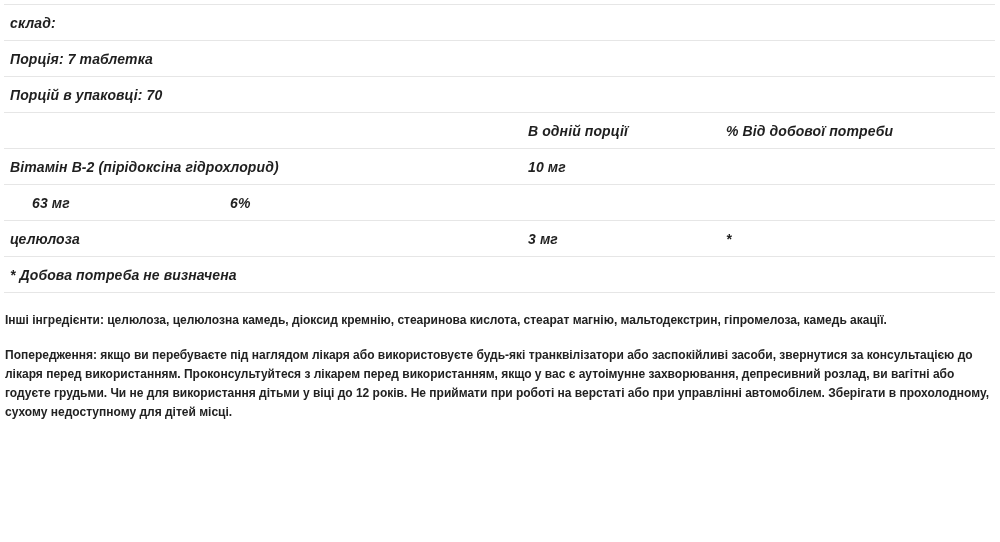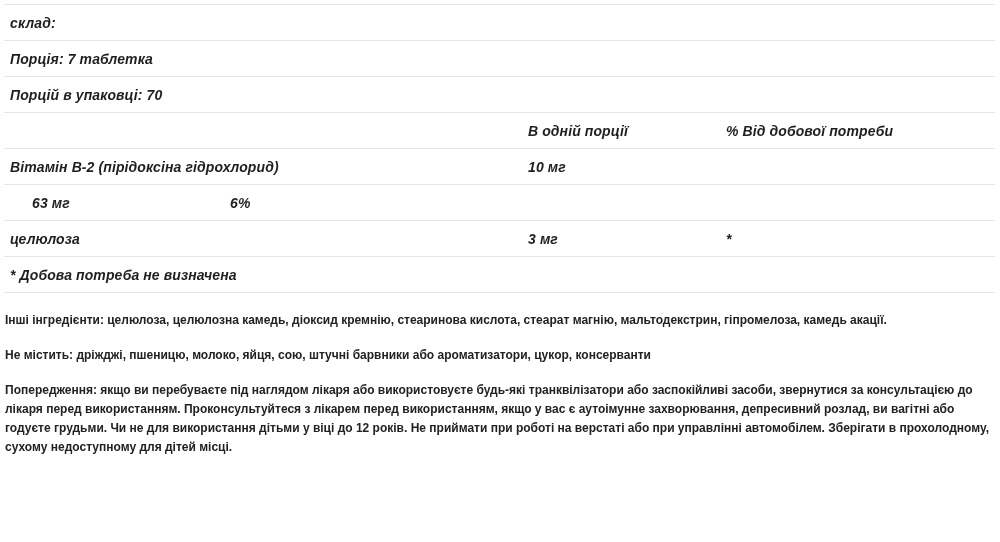--- a/index.html
+++ b/index.html
@@ -85,15 +85,14 @@
     <div class="cell c2">3 мг</div>
     <div class="cell c3">*</div>
   </div>
   <div class="row">
     <div class="cell full">* Добова потреба не визначена</div>
   </div>
 </div>
 
 <div class="notes">
   <p>Інші інгредієнти: целюлоза, целюлозна камедь, діоксид кремнію, стеаринова кислота, стеарат магнію, мальтодекстрин, гіпромелоза, камедь акації.</p>
-  <p>Не містить: дріжджі, пшеницю, молоко, яйця, сою, штучні барвники або ароматизатори, цукор, консерванти</p>
   <p>Попередження: якщо ви перебуваєте під наглядом лікаря або використовуєте будь-які транквілізатори або заспокійливі засоби, звернутися за консультацією до лікаря перед використанням. Проконсультуйтеся з лікарем перед використанням, якщо у вас є аутоімунне захворювання, депресивний розлад, ви вагітні або годуєте грудьми. Чи не для використання дітьми у віці до 12 років. Не приймати при роботі на верстаті або при управлінні автомобілем. Зберігати в прохолодному, сухому недоступному для дітей місці.</p>
 </div>
 
 </body></html>

